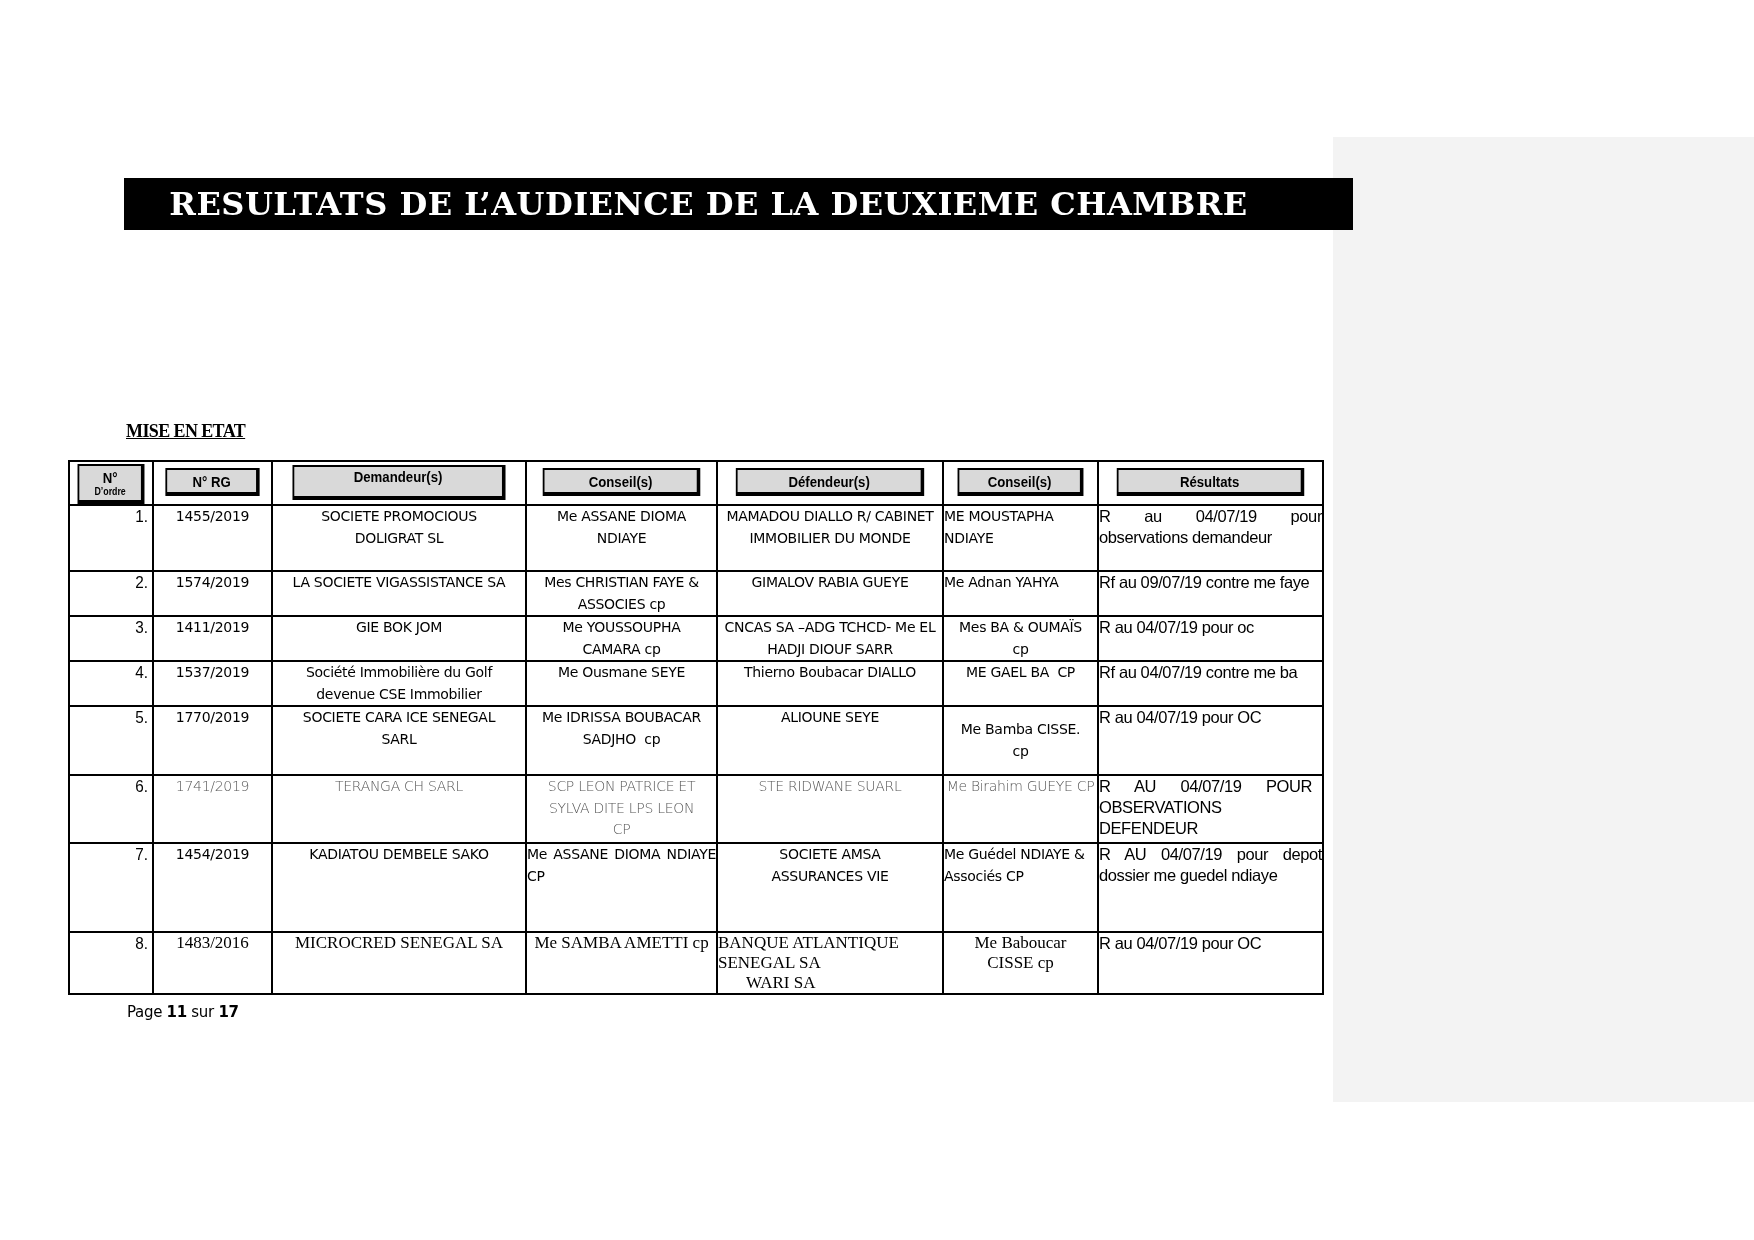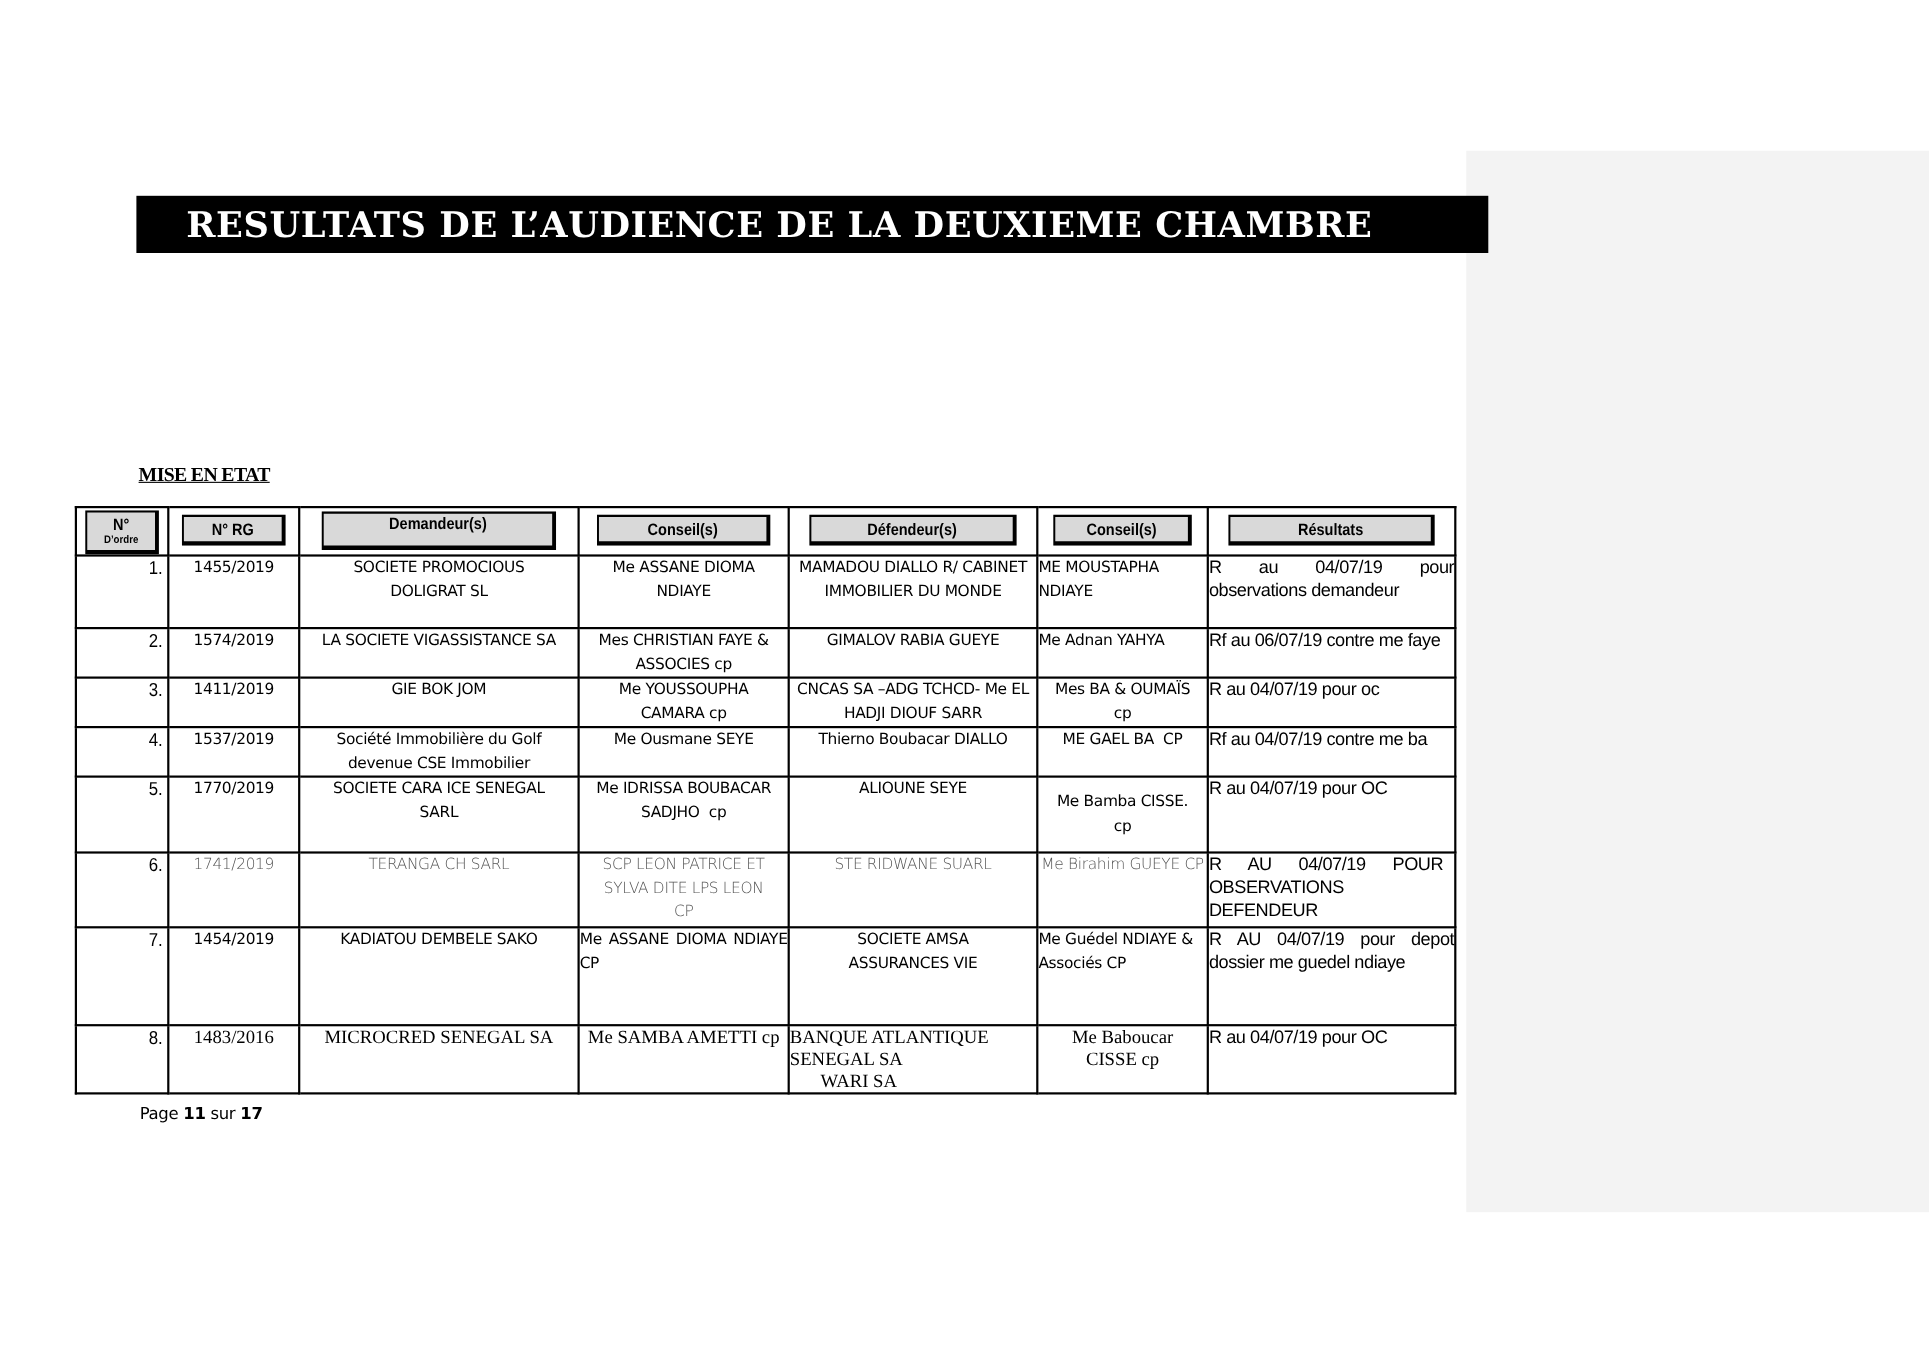--- a/index.html
+++ b/index.html
@@ -128,21 +128,21 @@
       <td class="cal left" style="padding-right:20px">ME MOUSTAPHA NDIAYE</td>
       <td class="res spread">R au 04/07/19 pour observations demandeur</td>
     </tr>
     <tr style="height:45px">
       <td class="num">2.</td>
       <td class="cal rg">1574/2019</td>
       <td class="cal">LA SOCIETE VIGASSISTANCE SA</td>
       <td class="cal" style="padding:0 10px">Mes CHRISTIAN FAYE &amp; ASSOCIES cp</td>
       <td class="cal">GIMALOV RABIA GUEYE</td>
       <td class="cal left">Me Adnan YAHYA</td>
-      <td class="res spread">Rf au 06/07/19 contre me faye</td>
+      <td class="res spread">Rf au 09/07/19 contre me faye</td>
     </tr>
     <tr style="height:45px">
       <td class="num">3.</td>
       <td class="cal rg">1411/2019</td>
       <td class="cal">GIE BOK JOM</td>
       <td class="cal" style="padding:0 30px">Me YOUSSOUPHA CAMARA cp</td>
       <td class="cal" style="padding:0 6px">CNCAS SA –ADG TCHCD- Me EL HADJI DIOUF SARR</td>
       <td class="cal" style="padding:0 6px">Mes BA &amp; OUMAÏS cp</td>
       <td class="res">R au 04/07/19 pour oc</td>
     </tr>

